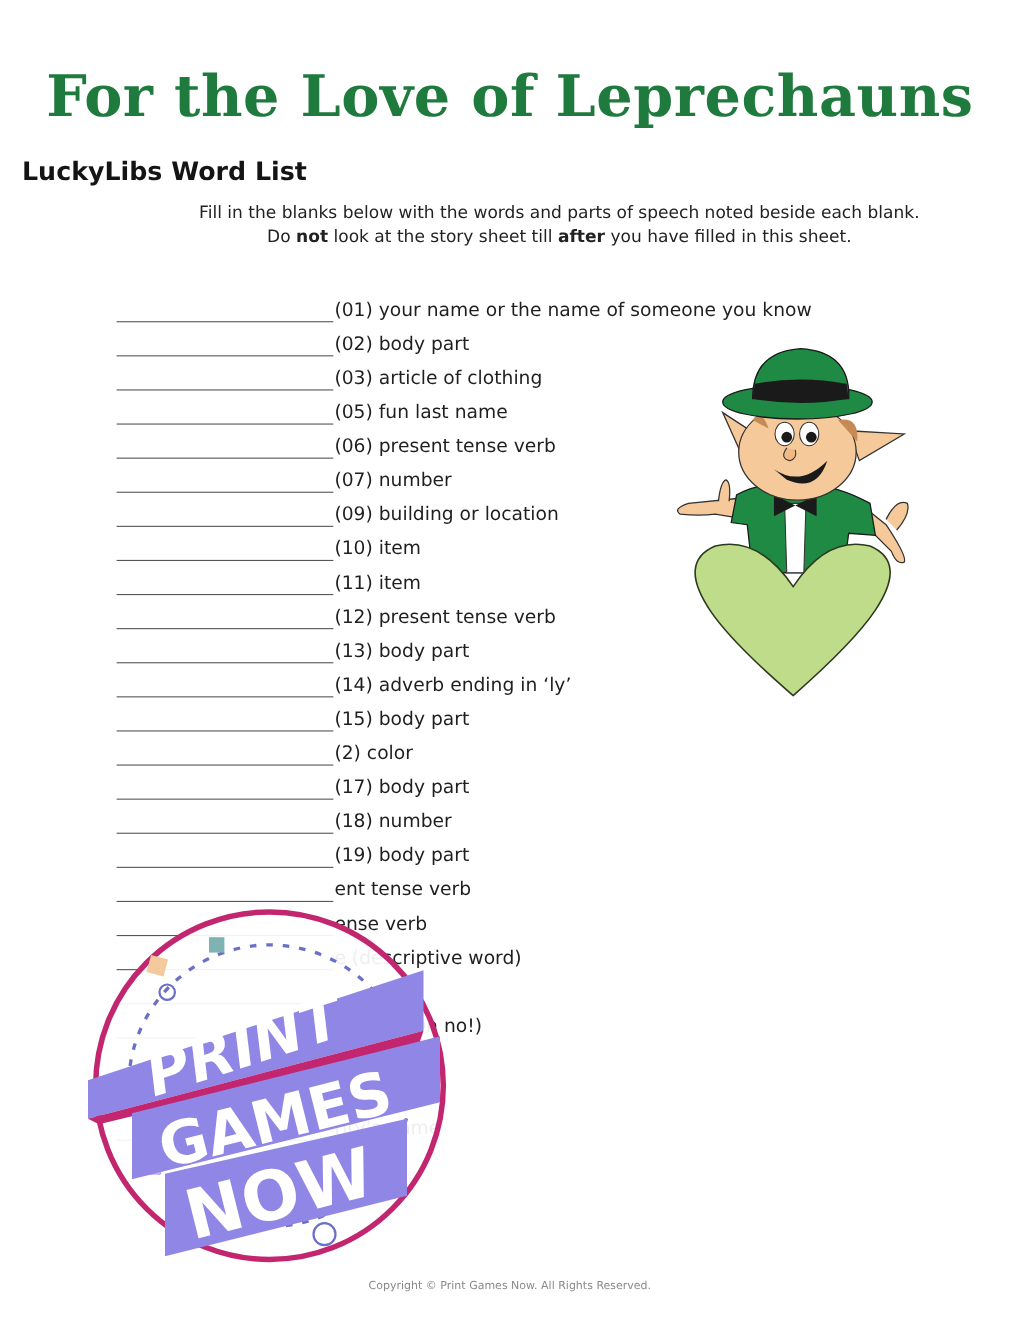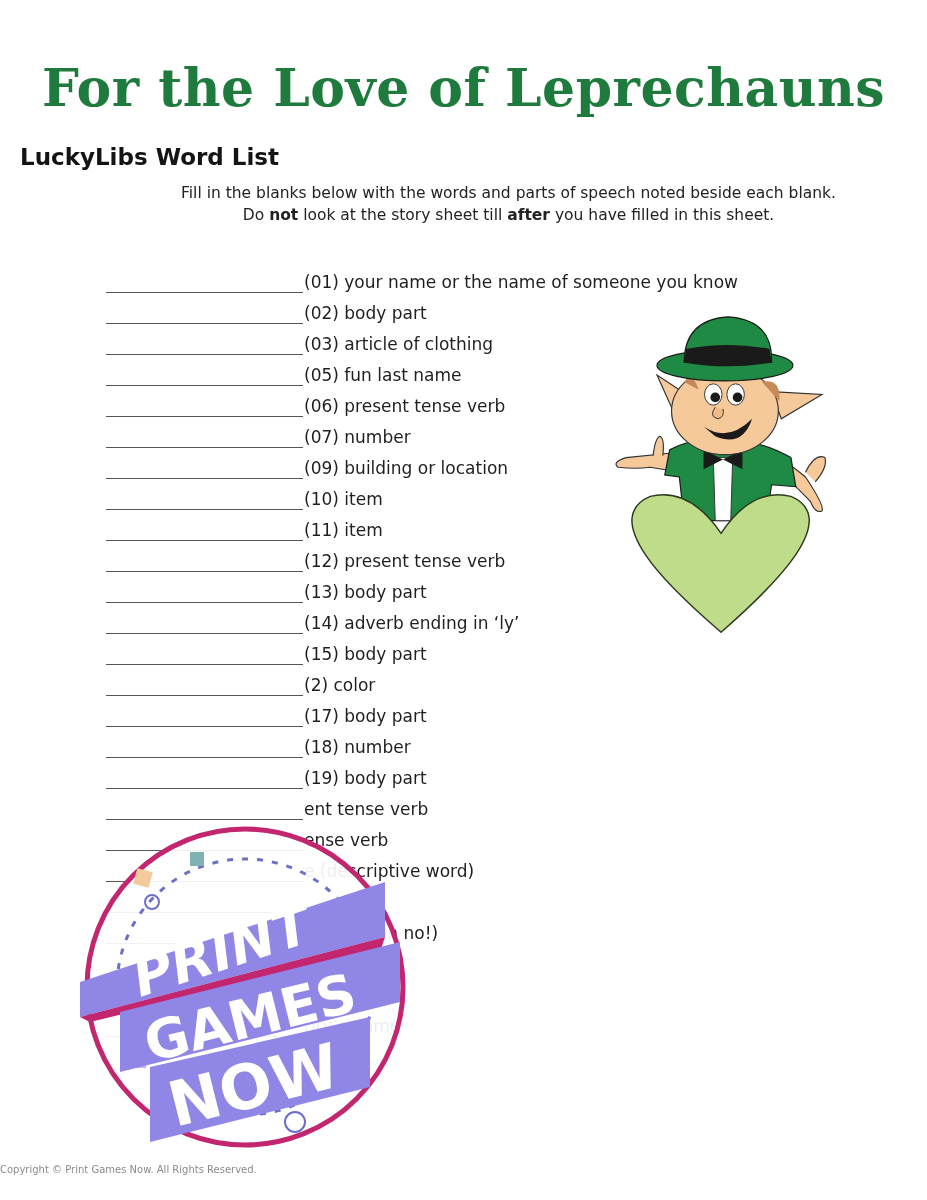--- a/index.html
+++ b/index.html
@@ -23,21 +23,21 @@
     .word-list { position: absolute; left: 106px; top: 262px; }
     .word-row { display: flex; align-items: flex-end; height: 31px; }
     .blank-line { width: 197px; border-bottom: 1.4px solid #555; height: 20px; margin-right: 1px; }
     .prompt { font-size: 17px; line-height: 22px; color: #1f1f1f; white-space: nowrap; }
 
     .leprechaun { position: absolute; left: 605px; top: 312px; width: 236px; height: 330px; }
 
     .watermark { position: absolute; left: 80px; top: 822px; width: 360px; height: 330px; }
 
     .copyright {
-      position: absolute; left: 0; top: 1164px; width: 927px; 
+      position: absolute; left: 0; top: 1164px; width: 927px; text-align: center;
       font-size: 10px; color: #8a8a8a;
     }
   </style>
 </head>
 <body>
 
 <div class="page-title">For the Love of Leprechauns</div>
 <div class="sub-title">LuckyLibs Word List</div>
 <div class="instructions">
   <div>Fill in the blanks below with the words and parts of speech noted beside each blank.</div>

